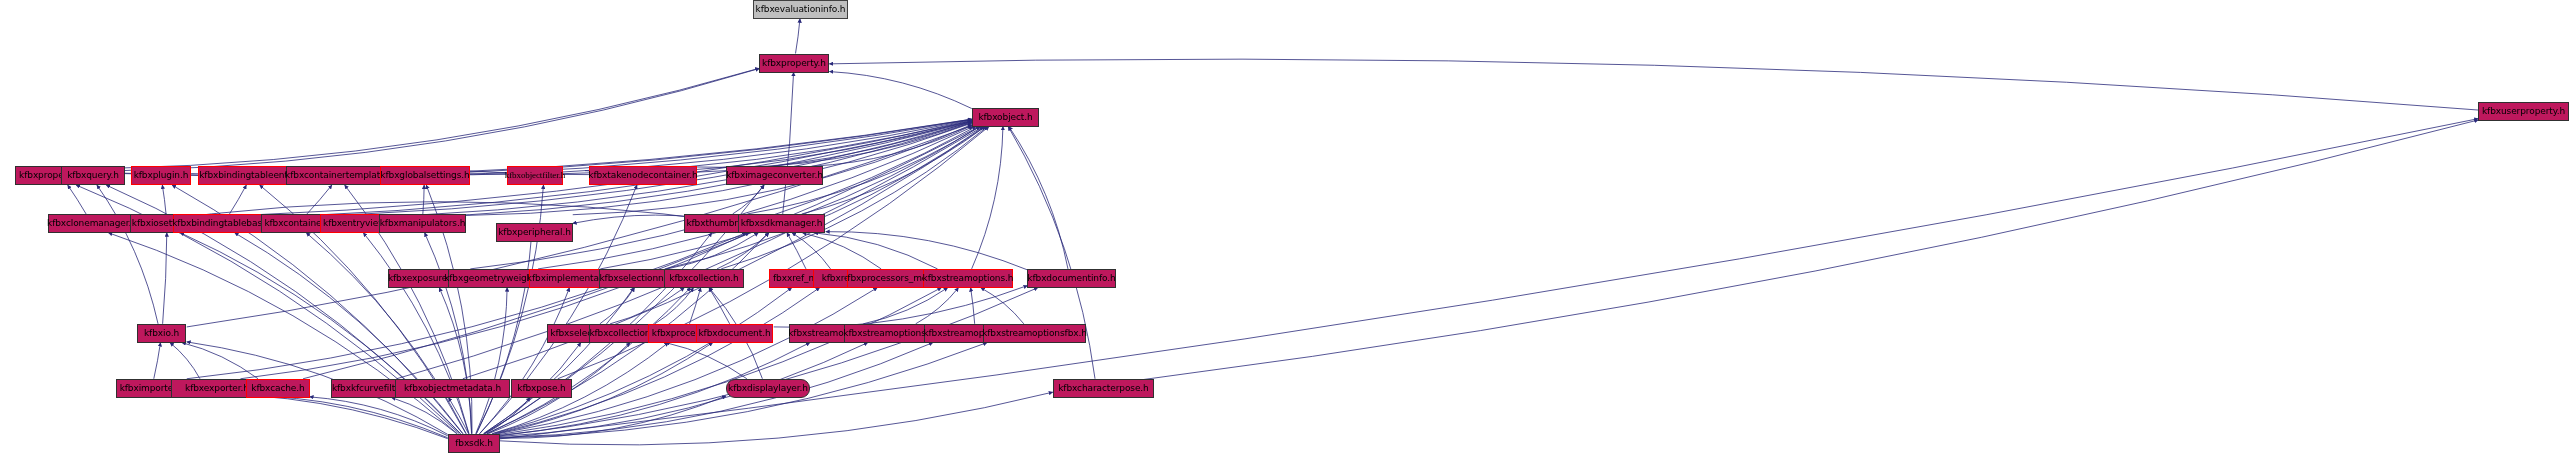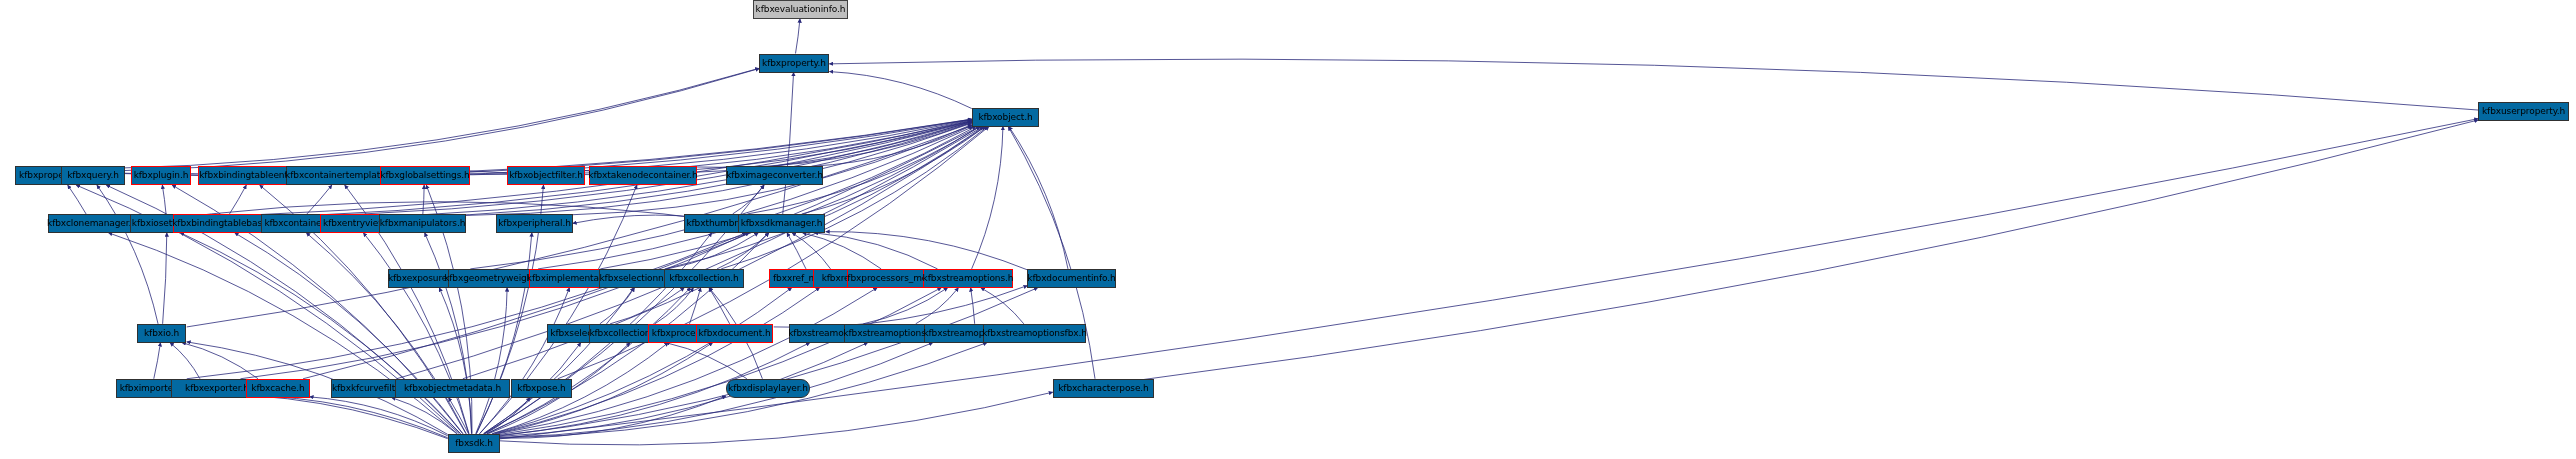--- a/index.html
+++ b/index.html
@@ -20,21 +20,21 @@
     pointer-events:none;
   }
   .node{
     position:absolute;
     box-sizing:border-box;
     display:flex;
     align-items:center;
     justify-content:center;
     height:19px;
     border:0.7px solid #303030;
-    background:#0369a1;
+    background:#be185d;
     color:#000000;
     font-size:9px;
     line-height:1;
     white-space:nowrap;
     letter-spacing:-0.1px;
     padding:0 3.6px;
     z-index:5;
   }
   .node.red{ border-color:#ff0000; }
   .node.root{
@@ -197,21 +197,21 @@
       </div>
       <div class="node red" style="left: 198px; top: 166px; width: 107px;">
         <span>kfbxbindingtableentry.h</span>
       </div>
       <div class="node black" style="left: 286px; top: 166px; width: 107px;">
         <span>kfbxcontainertemplate.h</span>
       </div>
       <div class="node red" style="left: 380px; top: 166px; width: 90px;">
         <span>kfbxglobalsettings.h</span>
       </div>
-      <div class="node red" style="left: 507px; top: 166px; width: 78px;">
+      <div class="node red" style="left: 507px; top: 166px; width: 56px; font-family: Liberation Serif, serif;">
         <span>kfbxobjectfilter.h</span>
       </div>
       <div class="node red" style="left: 589px; top: 166px; width: 108px;">
         <span>kfbxtakenodecontainer.h</span>
       </div>
       <div class="node black" style="left: 726px; top: 166px; width: 97px;">
         <span>kfbximageconverter.h</span>
       </div>
       <div class="node black" style="left: 48px; top: 214px; width: 88px;">
         <span>kfbxclonemanager.h</span>
@@ -224,21 +224,21 @@
       </div>
       <div class="node black" style="left: 261px; top: 214px; width: 75px;">
         <span>kfbxcontainer.h</span>
       </div>
       <div class="node red" style="left: 320px; top: 214px; width: 76px;">
         <span>kfbxentryview.h</span>
       </div>
       <div class="node black" style="left: 379px; top: 214px; width: 87px;">
         <span>kfbxmanipulators.h</span>
       </div>
-      <div class="node black" style="left: 496px; top: 214px; width: 77px;">
+      <div class="node black" style="left: 496px; top: 223px; width: 77px;">
         <span>kfbxperipheral.h</span>
       </div>
       <div class="node black" style="left: 684px; top: 214px; width: 77px;">
         <span>kfbxthumbnail.h</span>
       </div>
       <div class="node black" style="left: 738px; top: 214px; width: 87px;">
         <span>kfbxsdkmanager.h</span>
       </div>
       <div class="node black" style="left: 388px; top: 269px; width: 98px;">
         <span>kfbxexposurecontrol.h</span>

